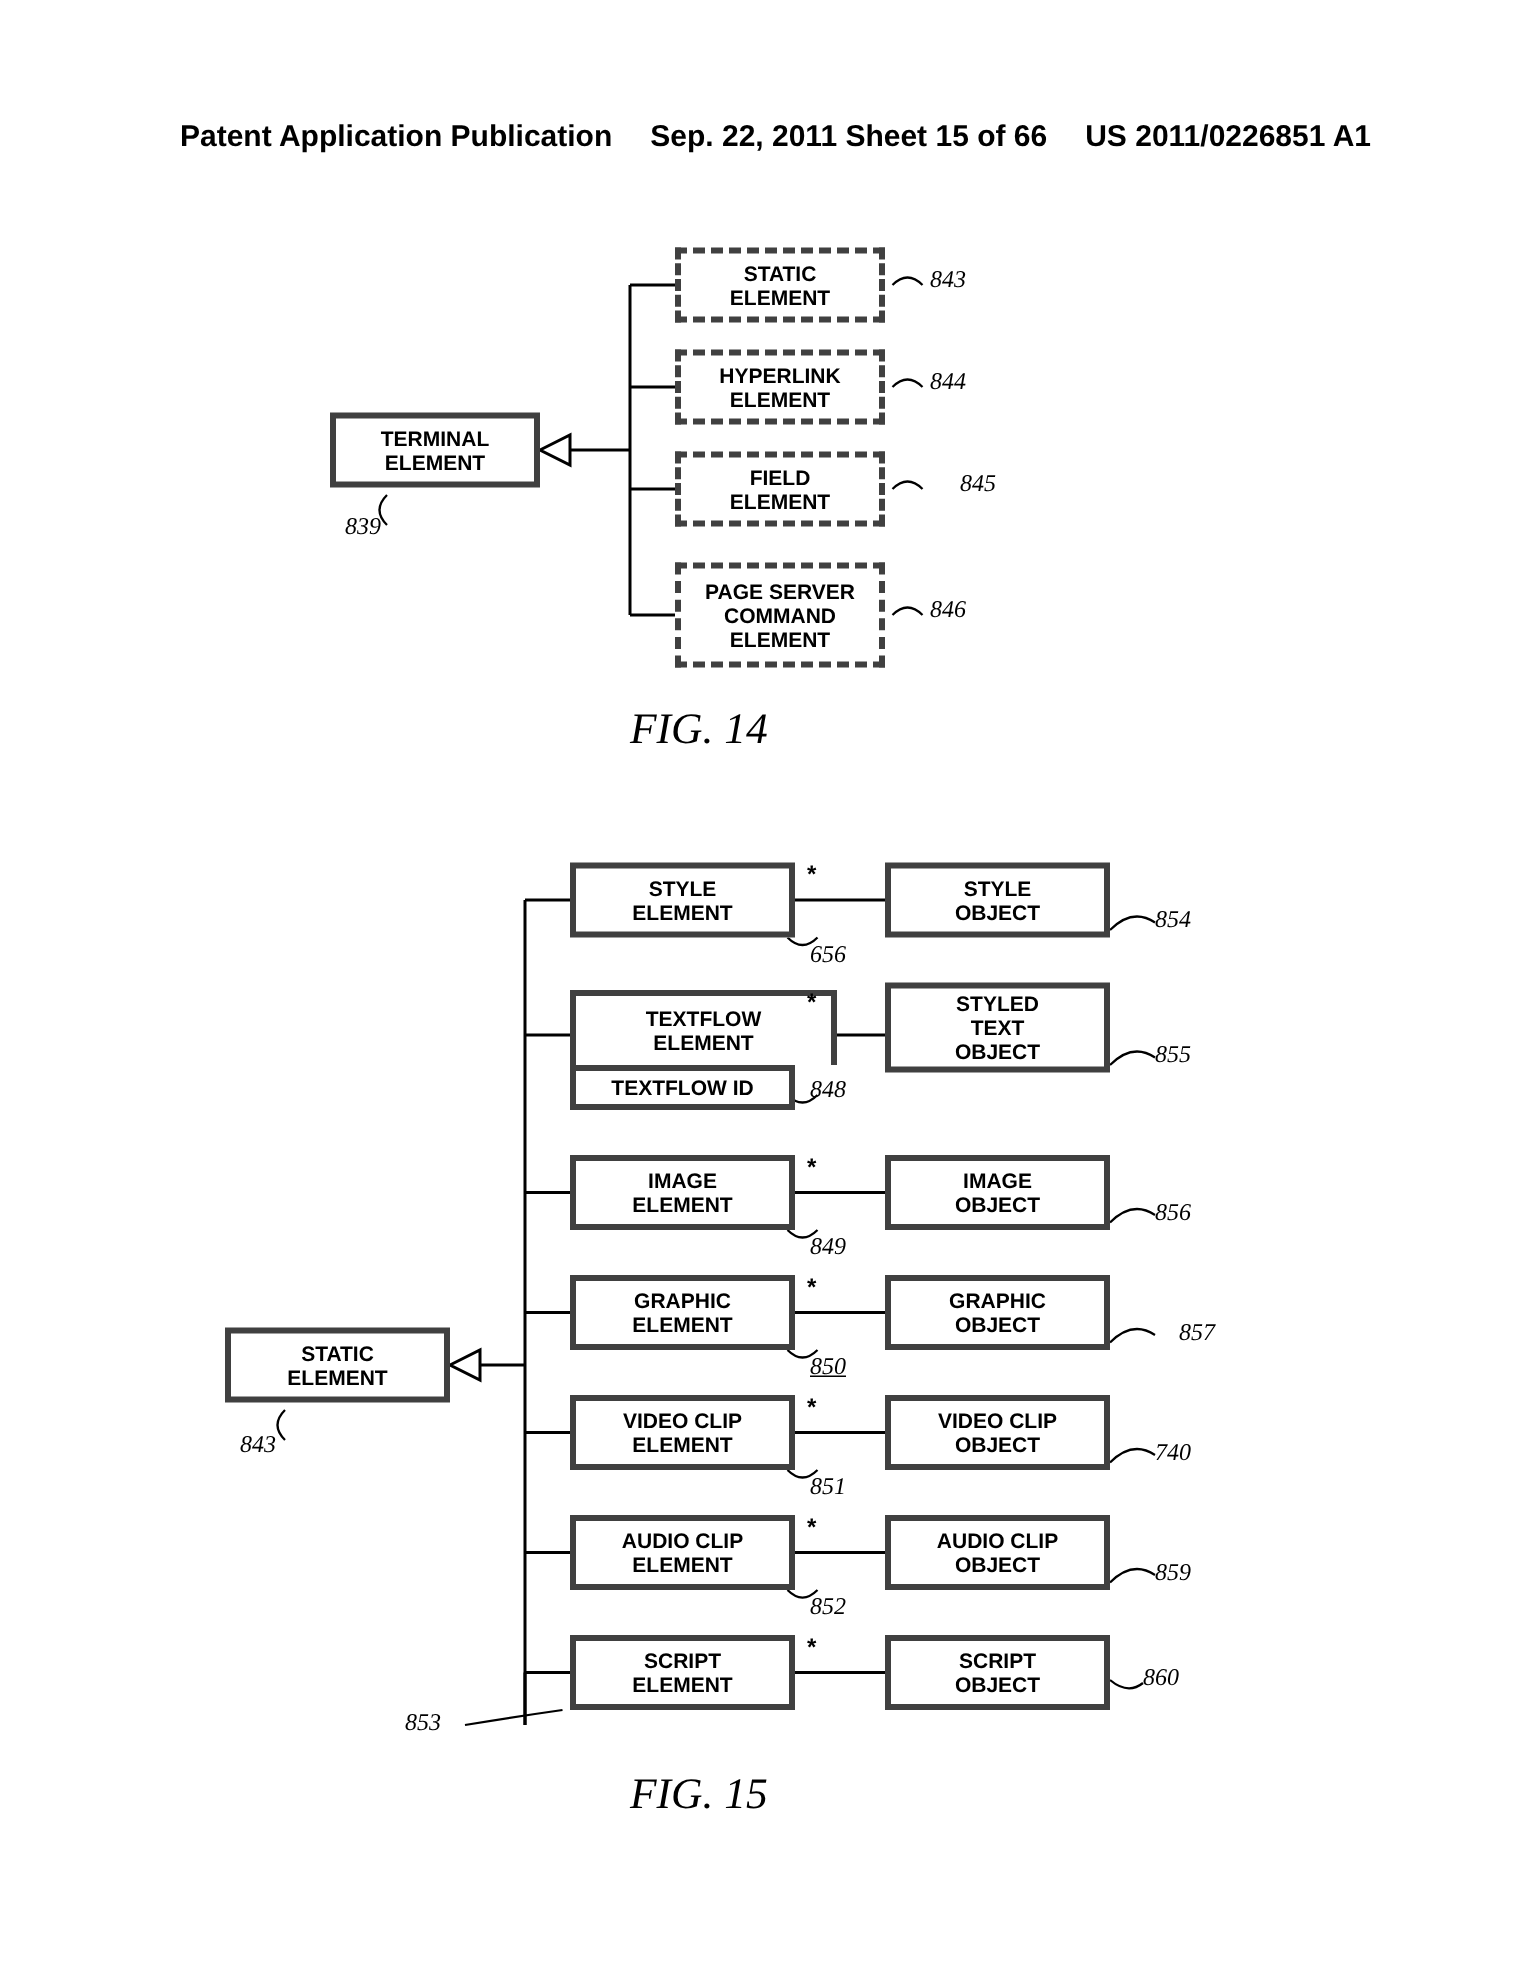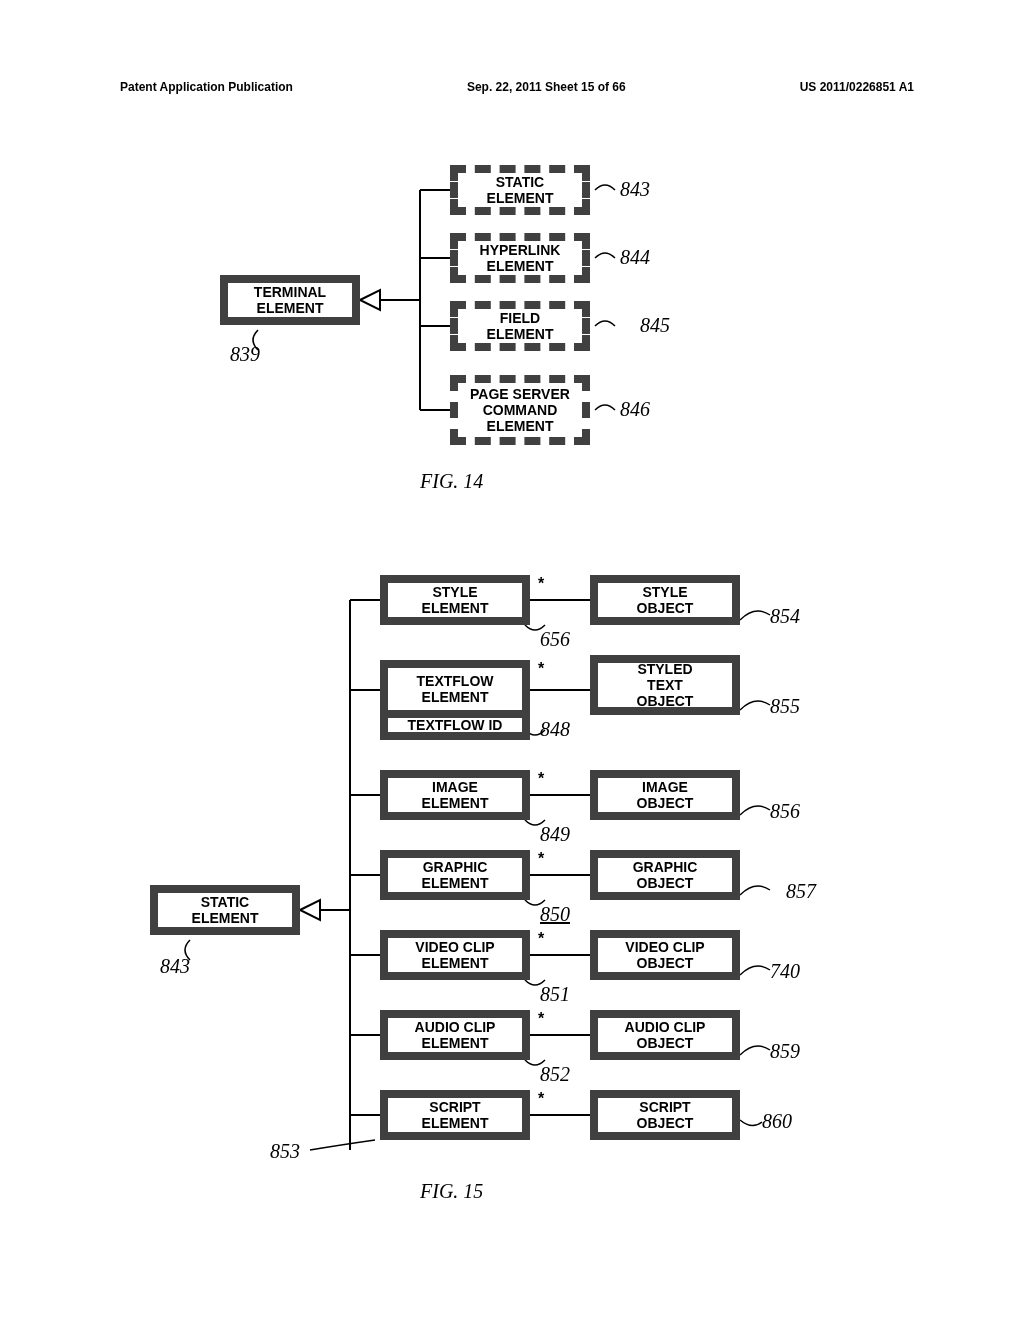--- a/index.html
+++ b/index.html
@@ -13,51 +13,51 @@
   }
   .header {
     position: absolute;
     top: 80px;
     left: 0;
     width: 1024px;
     display: flex;
     justify-content: space-between;
     padding: 0 110px 0 120px;
     box-sizing: border-box;
-    font-size: 12px;
+    font-size: 20px;
     font-weight: bold;
   }
 
   .box {
     position: absolute;
-    border: 8px solid #404040;
+    border: 4px solid #404040;
     text-align: center;
     display: flex;
     flex-direction: column;
     justify-content: center;
     font-weight: bold;
     font-size: 14px;
     line-height: 1.15;
     background: white;
     box-sizing: border-box;
   }
   .box.dashed {
     border-style: dashed;
   }
   .reflab {
     position: absolute;
     font-style: italic;
     font-family: 'Brush Script MT', 'Comic Sans MS', cursive;
-    font-size: 20px;
+    font-size: 16px;
   }
   .figcap {
     position: absolute;
     font-style: italic;
     font-family: 'Brush Script MT', 'Comic Sans MS', cursive;
-    font-size: 20px;
+    font-size: 29px;
     text-align: center;
   }
   .star {
     position: absolute;
     font-size: 16px;
     font-weight: bold;
   }
   svg.overlay {
     position: absolute;
     top: 0;
@@ -178,21 +178,21 @@
 ELEMENT</span>
 </div>
 <div class="star" style="left:538px; top:575px;">*</div>
 <div class="box" style="left:590px; top:575px; width:150px; height:50px;">
   <span style="white-space:pre-line;">STYLE
 OBJECT</span>
 </div>
 <div class="reflab" style="left:540px; top:628px;">656</div>
 <div class="reflab" style="left:770px; top:605px;">854</div>
 
-<div class="box" style="left:380px; top:660px; width:150px; height:50px; border-bottom:none;">
+<div class="box" style="left:380px; top:660px; width:178px; height:50px; border-bottom:none;">
   <span style="white-space:pre-line;">TEXTFLOW
 ELEMENT</span>
 </div>
 <div class="box" style="left:380px; top:710px; width:150px; height:30px;">
   <span>TEXTFLOW ID</span>
 </div>
 <div class="star" style="left:538px; top:660px;">*</div>
 <div class="box" style="left:590px; top:655px; width:150px; height:60px;">
   <span style="white-space:pre-line;text-align:center;">STYLED
 TEXT

